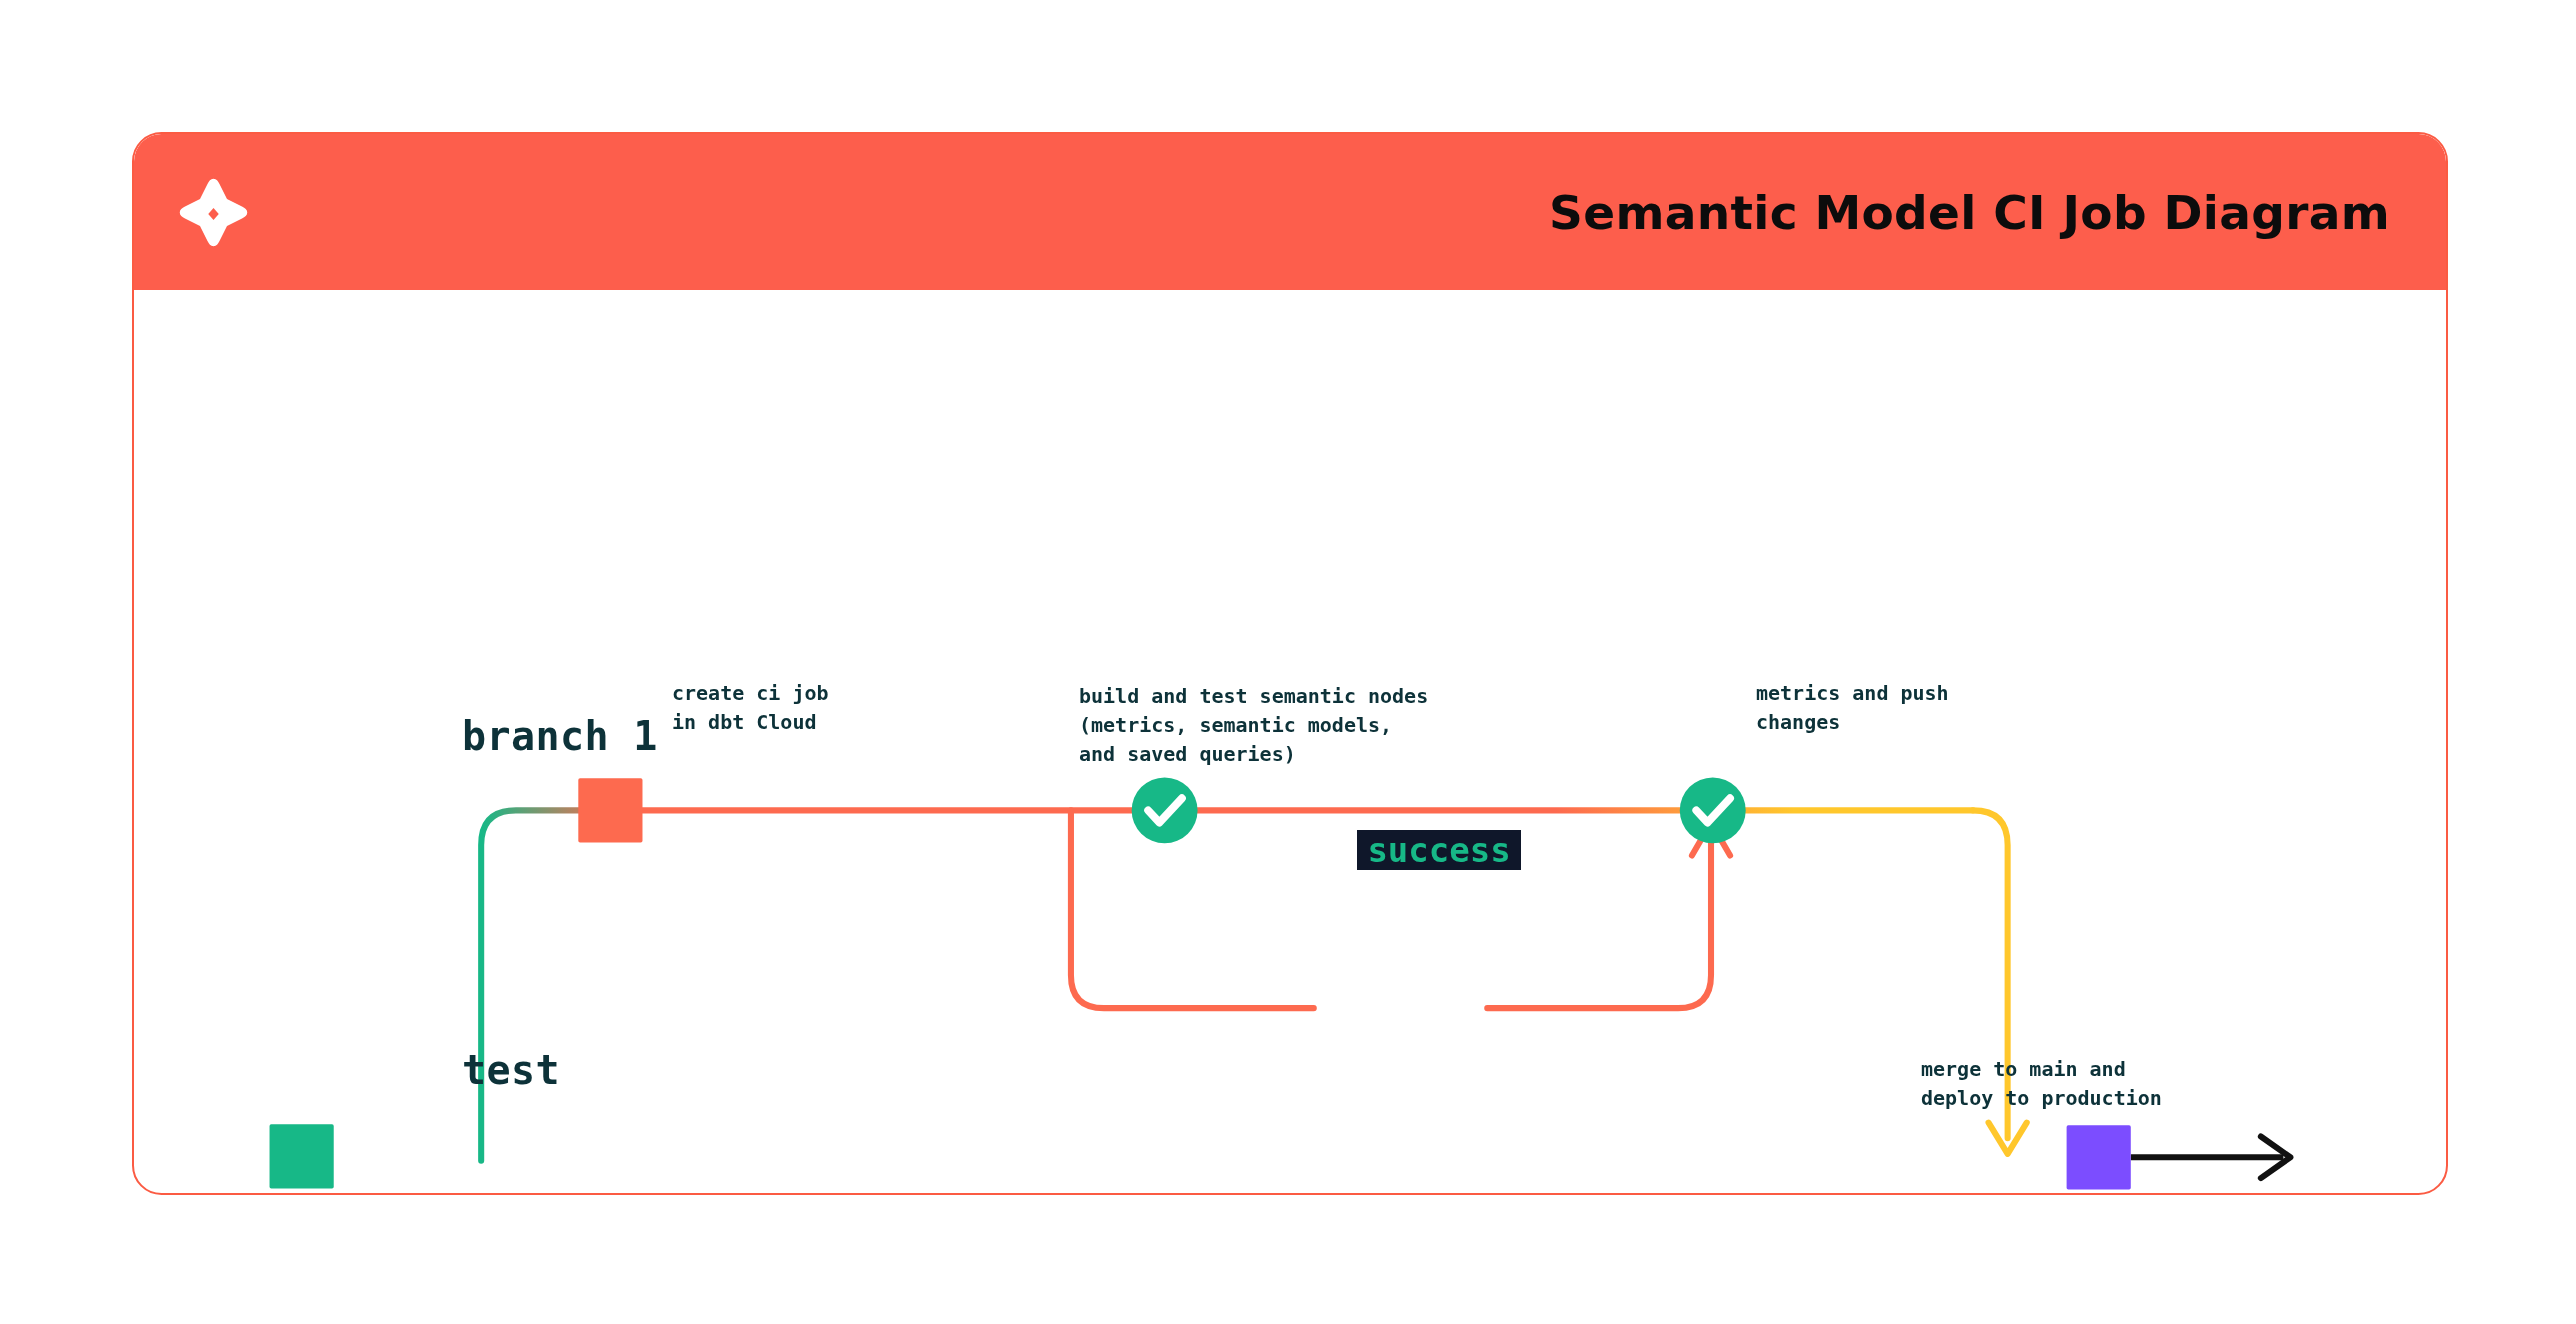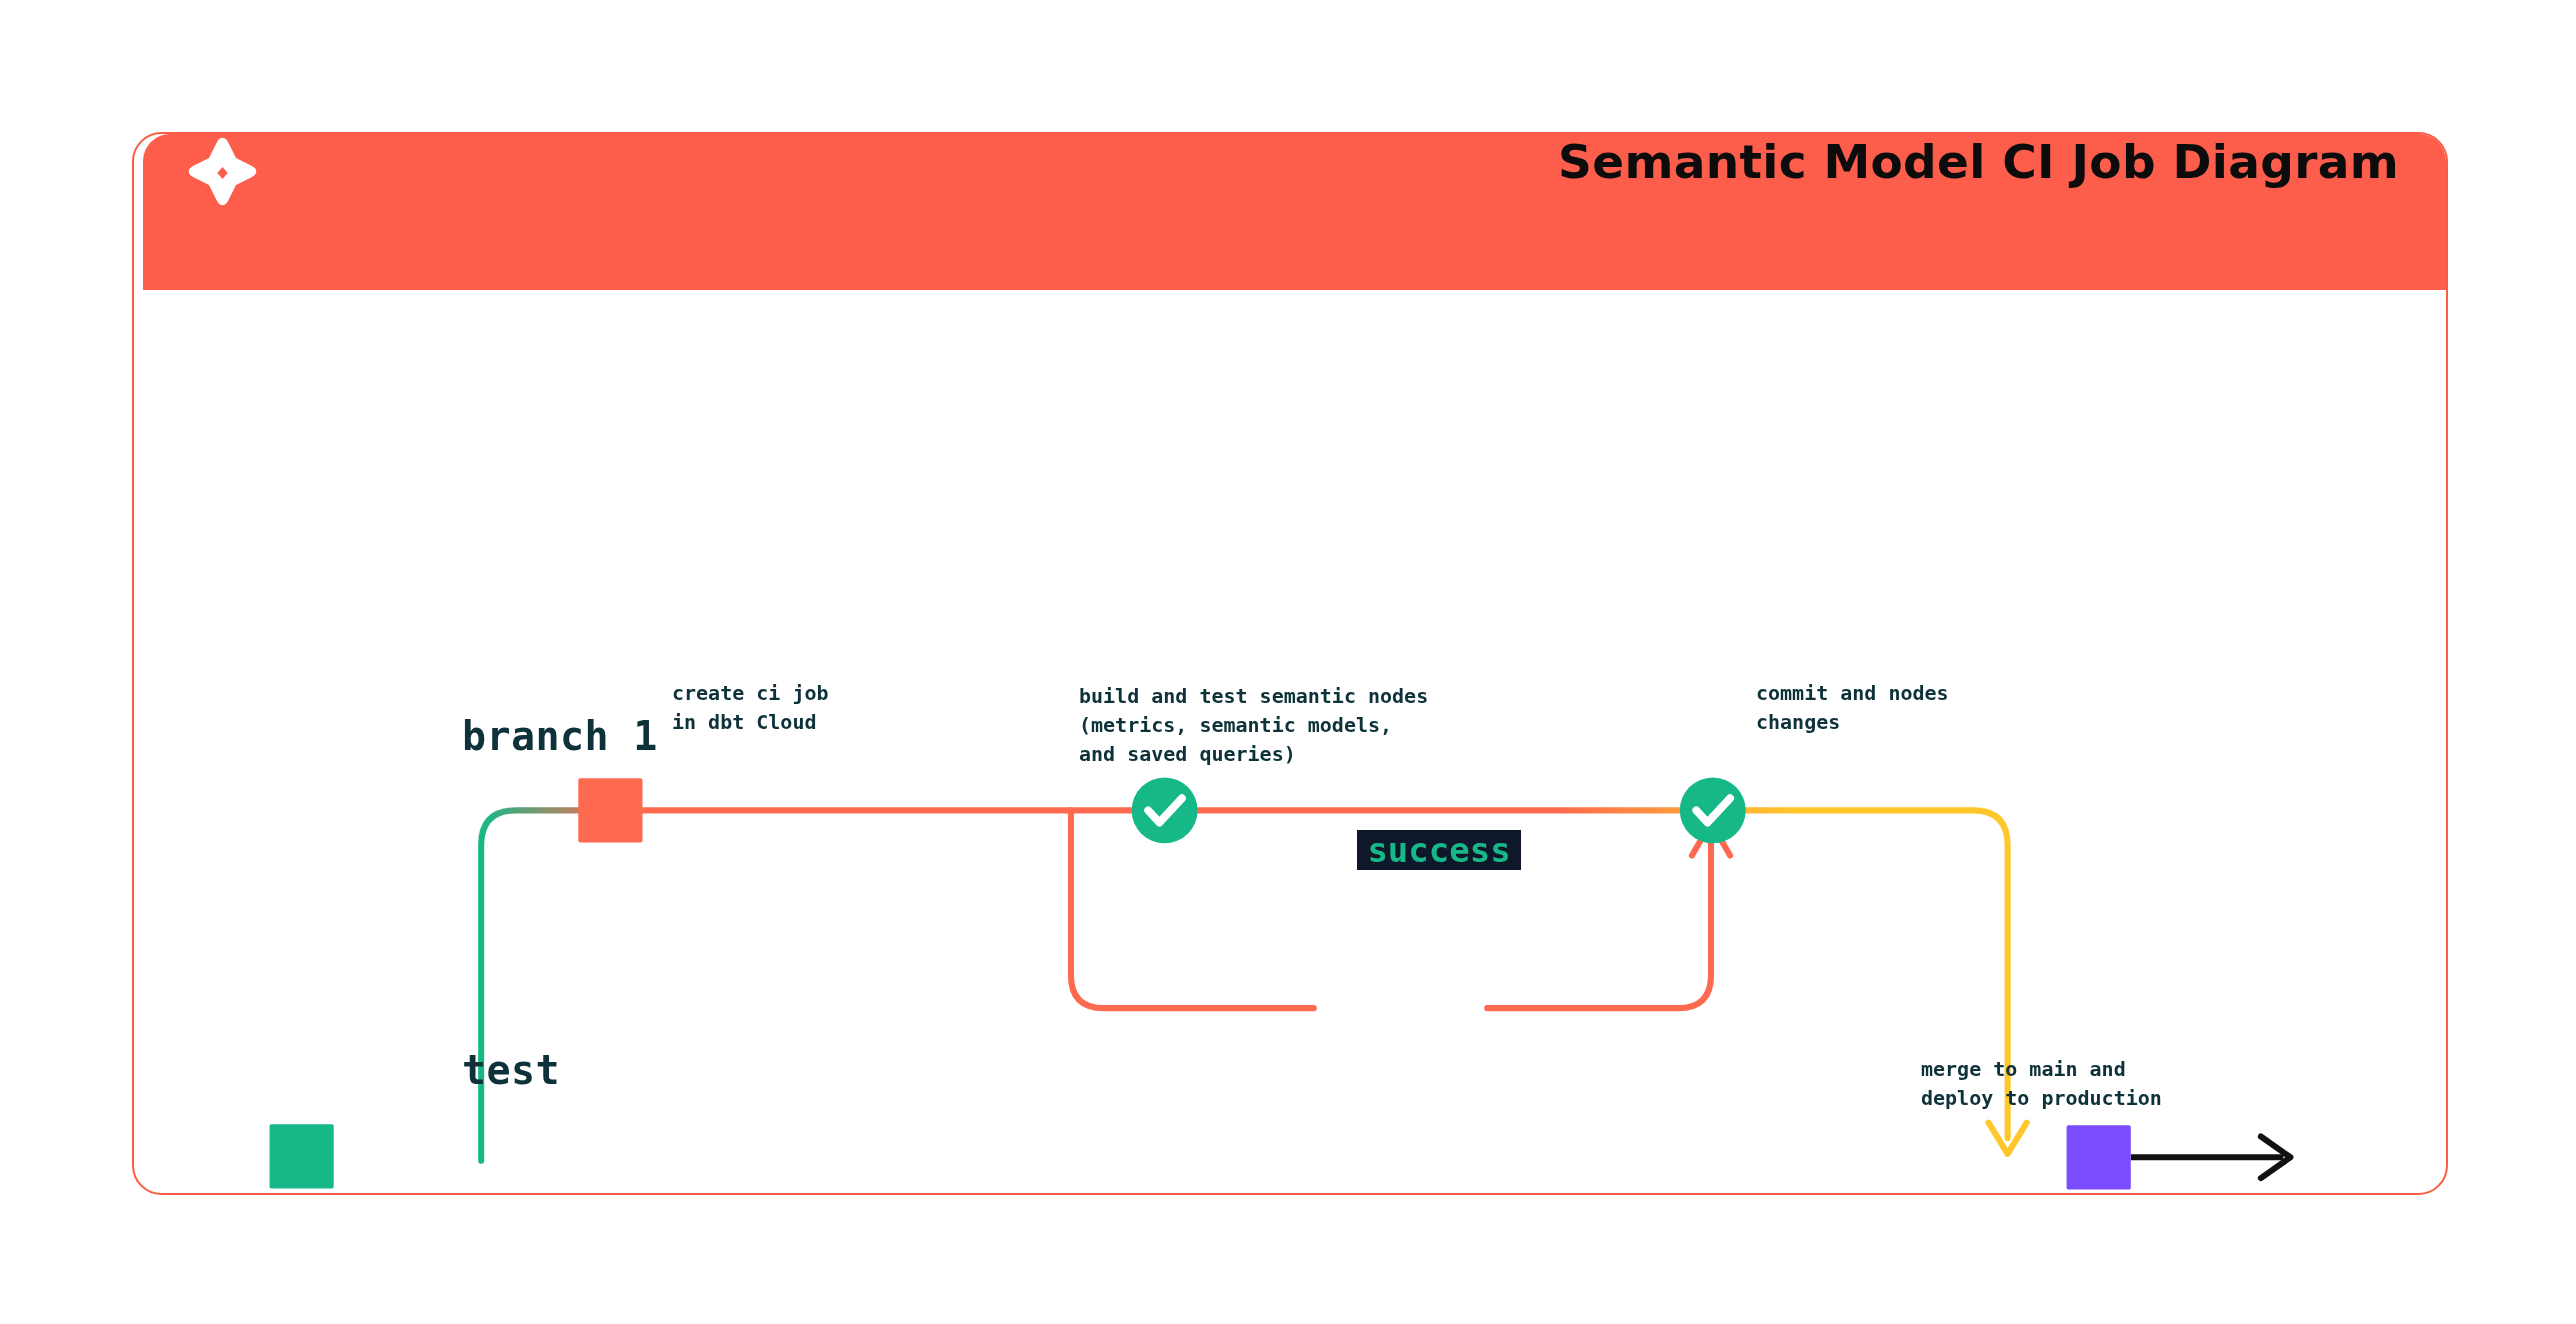--- a/index.html
+++ b/index.html
@@ -30,27 +30,28 @@
     height: 1063px;
     border: 2.6px solid #FB5B43;
     border-radius: 29.5px;
     box-sizing: border-box;
     background: #ffffff;
     overflow: hidden;
   }
 
   .card-header {
     position: absolute;
-    left: 9px;
+    left: 0;
     top: 0;
     width: 100%;
     height: 156px;
     background: #FD5E4C;
     border-radius: 27px 27px 0 0;
     display: flex;
+    align-items: center;
     justify-content: space-between;
     box-sizing: border-box;
     padding: 0 56px 0 42px;
   }
 
   .logo {
     width: 75px;
     height: 75px;
     display: block;
   }
@@ -190,21 +191,21 @@
 
     <div class="lane-label" id="lane-label-main">test</div>
 
     <div class="node-caption" id="caption-create-ci-job">create ci job
 in dbt Cloud</div>
 
     <div class="node-caption" id="caption-build-test">build and test semantic nodes
 (metrics, semantic models,
 and saved queries)</div>
 
-    <div class="node-caption" id="caption-commit-push">commit and nodes
+    <div class="node-caption" id="caption-commit-push">metrics and push
 changes</div>
 
     <div class="node-caption" id="caption-merge-deploy">merge to main and
 deploy to production</div>
 
     <div class="loop-label" id="label-success">success</div>
 
   </div>
 </div>
 

